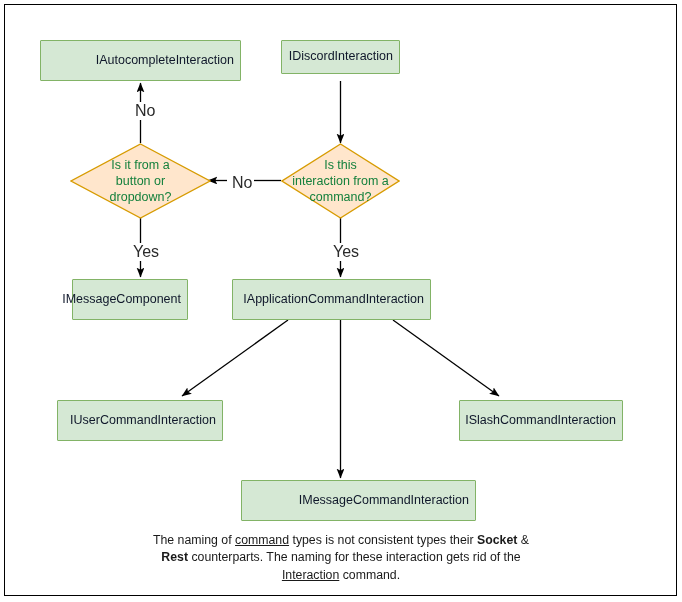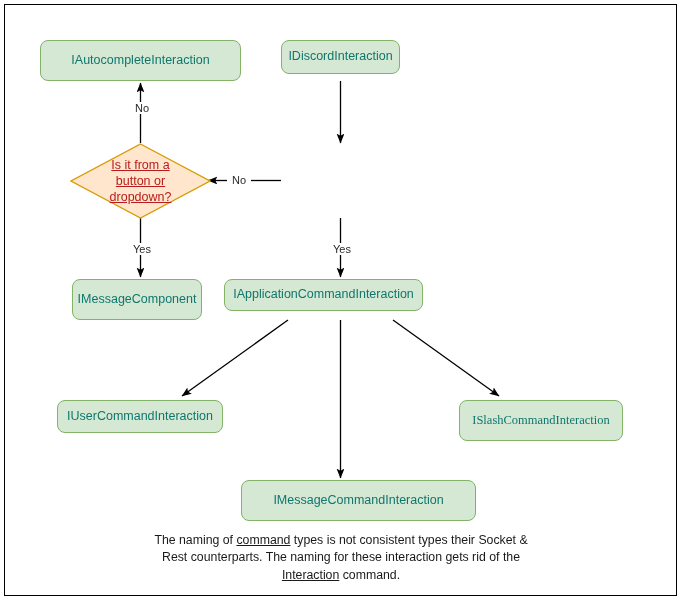--- a/index.html
+++ b/index.html
@@ -40,25 +40,26 @@
     position: absolute;
     box-sizing: border-box;
     display: flex;
     align-items: center;
     justify-content: center;
     text-align: center;
   }
   .box {
     background: #d5e8d4;
     border: 1px solid #82b366;
-    border-radius: 8px;
-    color: #0f766e;
+    border-radius: 1px;
+    color: #0f172a;
     font-size: 12.5px;
     line-height: 1.25;
     padding: 2px 6px;
+    justify-content: flex-end;
   }
   .diamond-wrap {
     position: absolute;
   }
   .diamond-shape {
     position: absolute;
     left: 0;
     top: 0;
     width: 100%;
     height: 100%;
@@ -66,49 +67,48 @@
   .diamond-label {
     position: absolute;
     left: 0;
     top: 0;
     width: 100%;
     height: 100%;
     display: flex;
     align-items: center;
     justify-content: center;
     text-align: center;
-    color: #b91c1c;
+    color: #15803d;
     font-size: 12.5px;
     line-height: 1.28;
     white-space: pre-line;
     padding: 0 6px;
     box-sizing: border-box;
-    text-decoration: underline;
   }
   .edge-label {
     position: absolute;
-    font-size: 11px;
+    font-size: 16px;
     color: #2a2a2a;
     background: #ffffff;
     padding: 0 2px;
     line-height: 1.1;
     white-space: nowrap;
   }
   #caption {
     position: absolute;
     left: 141px;
     top: 532px;
     width: 400px;
     text-align: center;
     font-size: 12.3px;
     line-height: 1.42;
     color: #1a1a1a;
   }
   #caption u { text-decoration: underline; }
-  #caption b { font-weight: normal; }
+  #caption b { font-weight: bold; }
 </style>
 </head>
 <body>
 
 <div id="canvas">
 
   <svg id="edges" viewBox="0 0 682 602" xmlns="http://www.w3.org/2000/svg">
     <defs>
       <marker id="arrowhead" markerWidth="9" markerHeight="9" refX="7.2" refY="3" orient="auto" markerUnits="strokeWidth">
         <path d="M0,0 L7.5,3 L0,6 L1.6,3 Z" fill="#000000"></path>
@@ -159,34 +159,42 @@
 
   <div class="diamond-wrap" style="left:70px; top:143px; width:141px; height:76px;">
     <svg class="diamond-shape" viewBox="0 0 141 76" xmlns="http://www.w3.org/2000/svg">
       <polygon points="70.5,1 140,38 70.5,75 1,38" fill="#ffe6cc" stroke="#d79b00" stroke-width="1.4"></polygon>
     </svg>
     <div class="diamond-label">Is it from a
 button or
 dropdown?</div>
   </div>
 
-
-  <div class="node box" style="left:72px; top:279px; width:130px; height:41px;">
+  <div class="diamond-wrap" style="left:281px; top:143px; width:119px; height:76px;">
+    <svg class="diamond-shape" viewBox="0 0 119 76" xmlns="http://www.w3.org/2000/svg">
+      <polygon points="59.5,1 118,38 59.5,75 1,38" fill="#ffe6cc" stroke="#d79b00" stroke-width="1.4"></polygon>
+    </svg>
+    <div class="diamond-label">Is this
+interaction from a
+command?</div>
+  </div>
+
+  <div class="node box" style="left:72px; top:279px; width:116px; height:41px;">
     <span>IMessageComponent</span>
   </div>
 
-  <div class="node box" style="left:224px; top:279px; width:199px; height:32px;">
+  <div class="node box" style="left:232px; top:279px; width:199px; height:41px;">
     <span>IApplicationCommandInteraction</span>
   </div>
 
-  <div class="node box" style="left:57px; top:400px; width:166px; height:33px;">
+  <div class="node box" style="left:57px; top:400px; width:166px; height:41px;">
     <span>IUserCommandInteraction</span>
   </div>
 
-  <div class="node box" style="left:459px; top:400px; width:164px; height:41px;font-family:Liberation Serif, serif;">
+  <div class="node box" style="left:459px; top:400px; width:164px; height:41px;">
     <span>ISlashCommandInteraction</span>
   </div>
 
   <div class="node box" style="left:241px; top:480px; width:235px; height:41px;">
     <span>IMessageCommandInteraction</span>
   </div>
 
   <div class="edge-label" style="left:133px; top:102px;">No</div>
 
   <div class="edge-label" style="left:230px; top:174px;">No</div>

